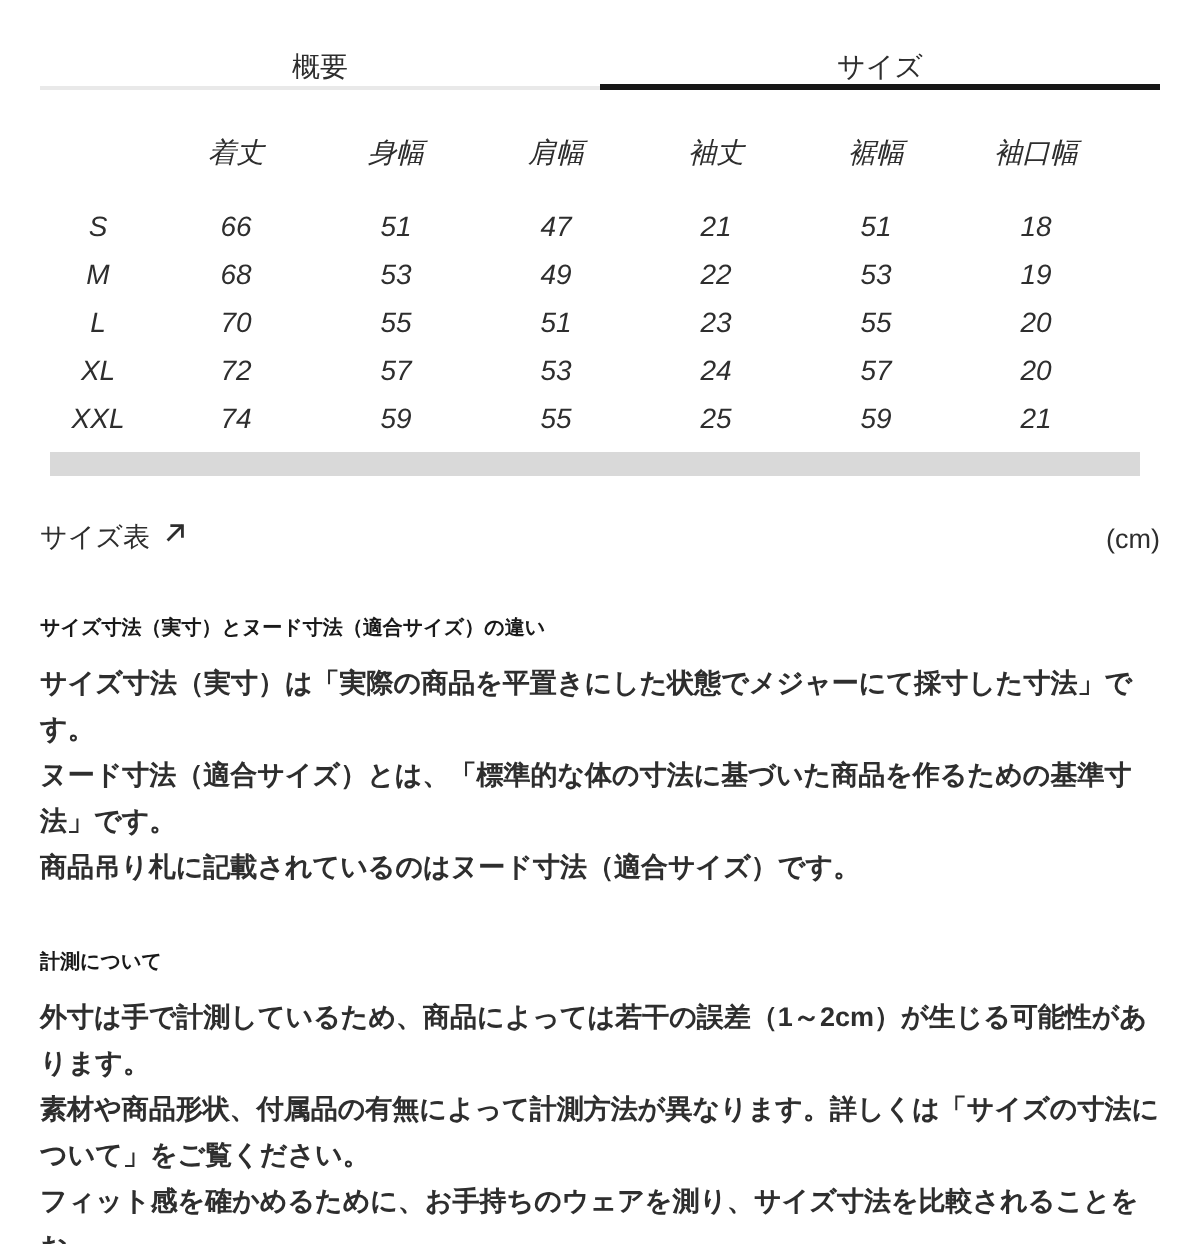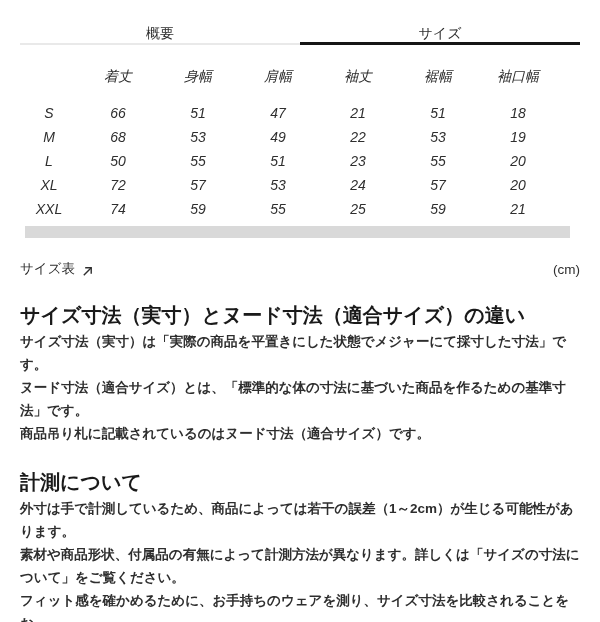--- a/index.html
+++ b/index.html
@@ -57,30 +57,30 @@
     background:var(--scrollbar-thumb);
   }
 
   
   .links-row{
     margin-top:22px;height:18px;
     display:flex;align-items:center;gap:20px;
     font-size:13.5px;
   }
   .ext-link{
-    display:inline-flex;align-items:flex-end;gap:6px;
+    display:inline-flex;align-items:flex-start;gap:6px;
     color:var(--text);text-decoration:none;cursor:pointer;
   }
   .ext-link svg{display:block;}
   .unit-note{margin-left:auto;font-size:13.5px;}
 
   
   .section{margin-top:25px;}
   .section h3{
-    font-size:20px;font-weight:bold;color:var(--heading);
+    font-size:10px;font-weight:bold;color:var(--heading);
     line-height:24px;margin-bottom:3px;
   }
   .section p{
     font-size:13.5px;line-height:23px;
     white-space:pre-line;
     font-weight:bold;
   }
 </style>
 </head>
 <body>
@@ -122,21 +122,21 @@
       <div class="td">68</div>
       <div class="td">53</div>
       <div class="td">49</div>
       <div class="td">22</div>
       <div class="td">53</div>
       <div class="td">19</div>
     </div>
 
     <div class="tr">
       <div class="td">L</div>
-      <div class="td">50</div>
+      <div class="td">70</div>
       <div class="td">55</div>
       <div class="td">51</div>
       <div class="td">23</div>
       <div class="td">55</div>
       <div class="td">20</div>
     </div>
 
     <div class="tr">
       <div class="td">XL</div>
       <div class="td">72</div>

